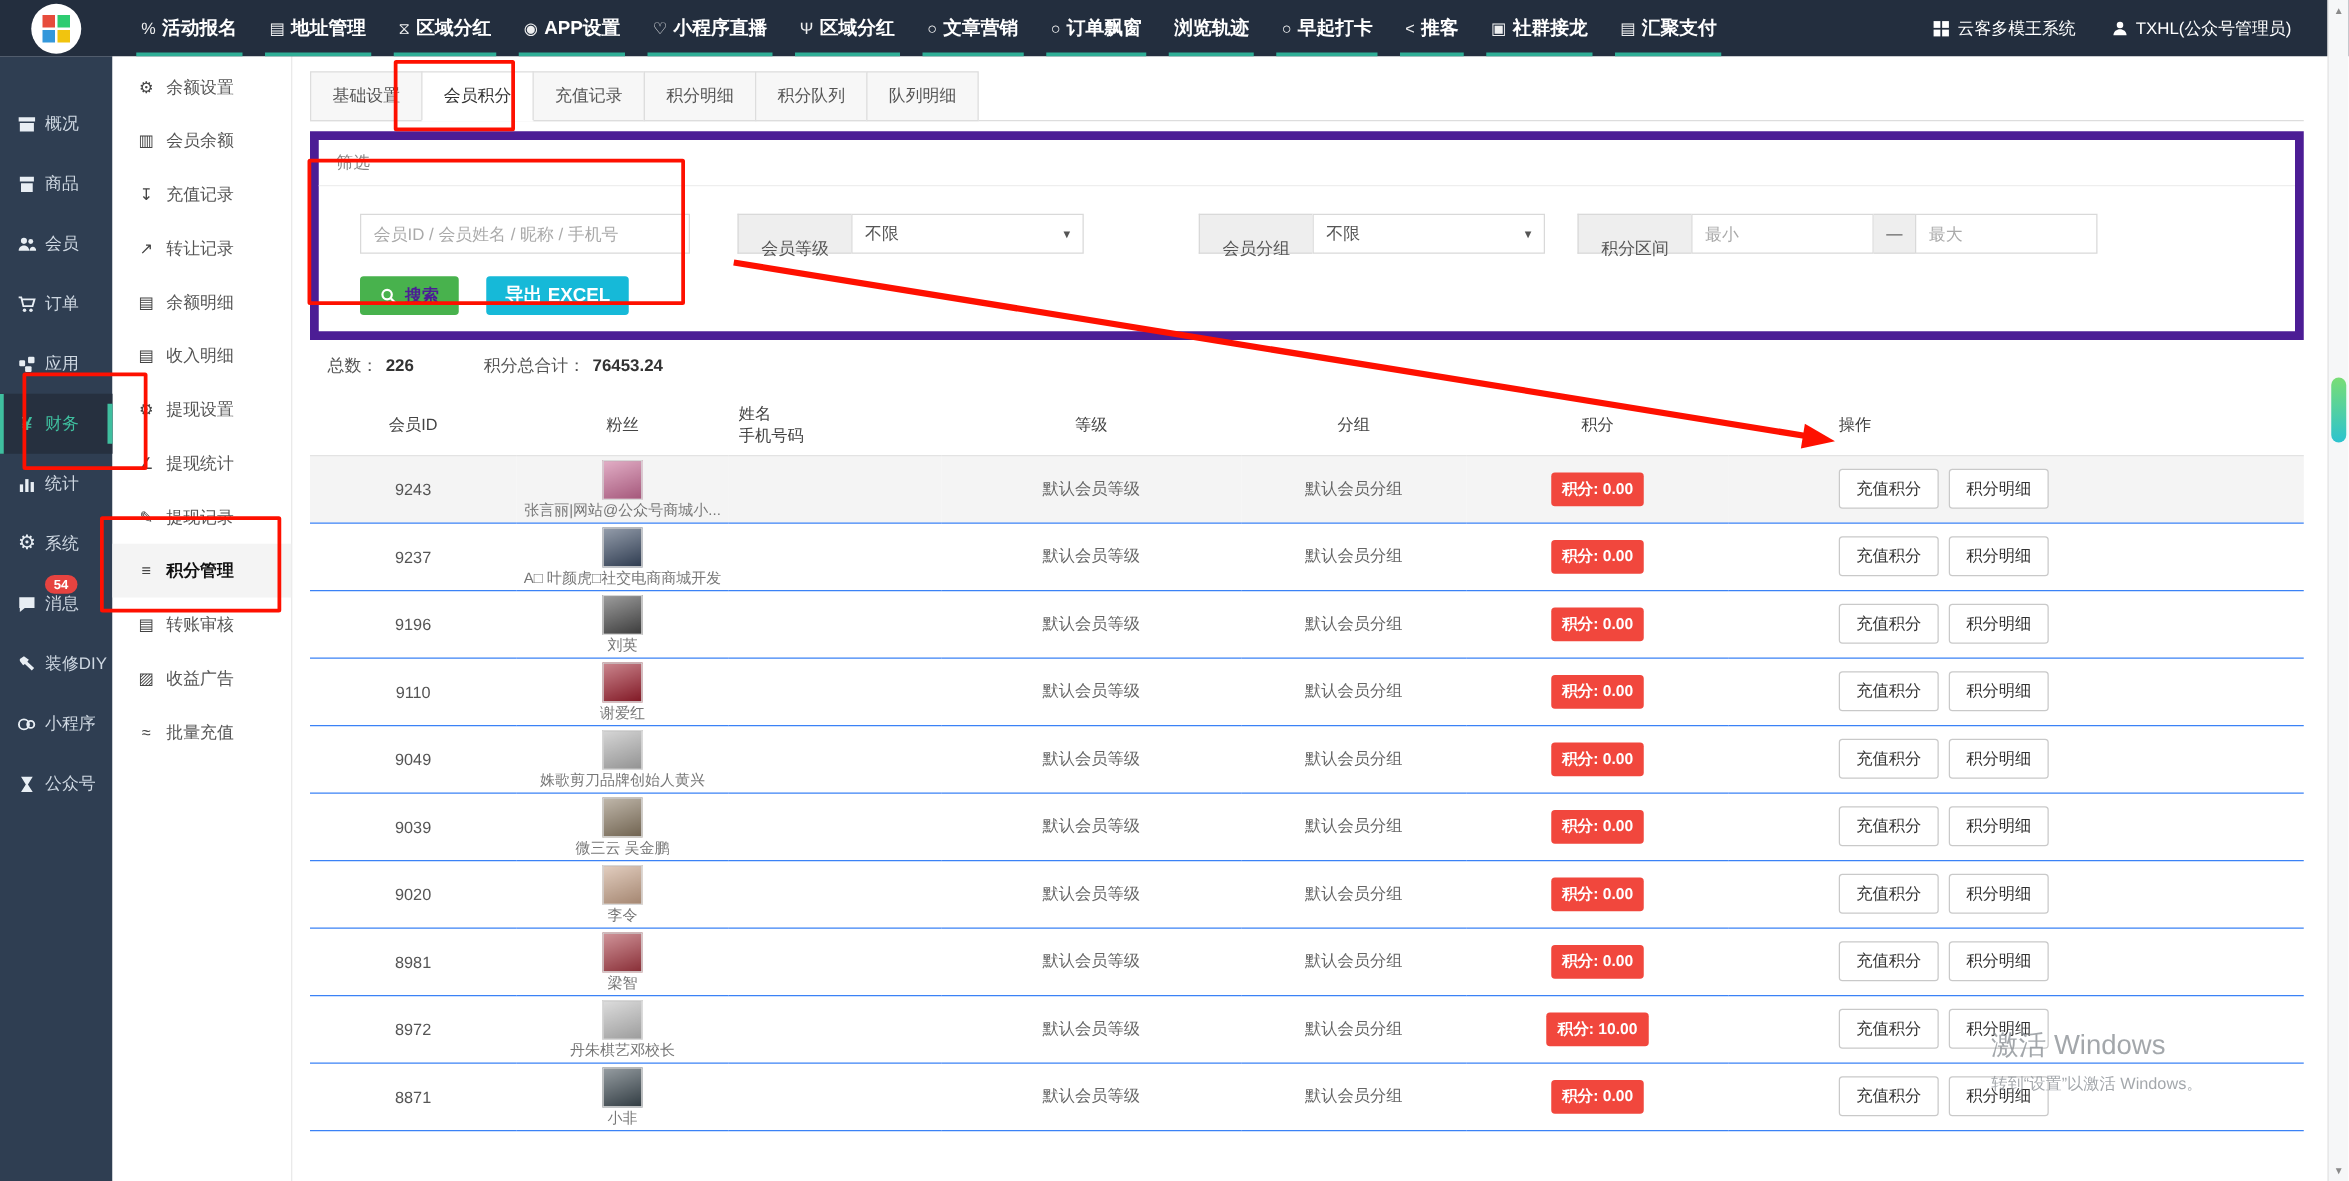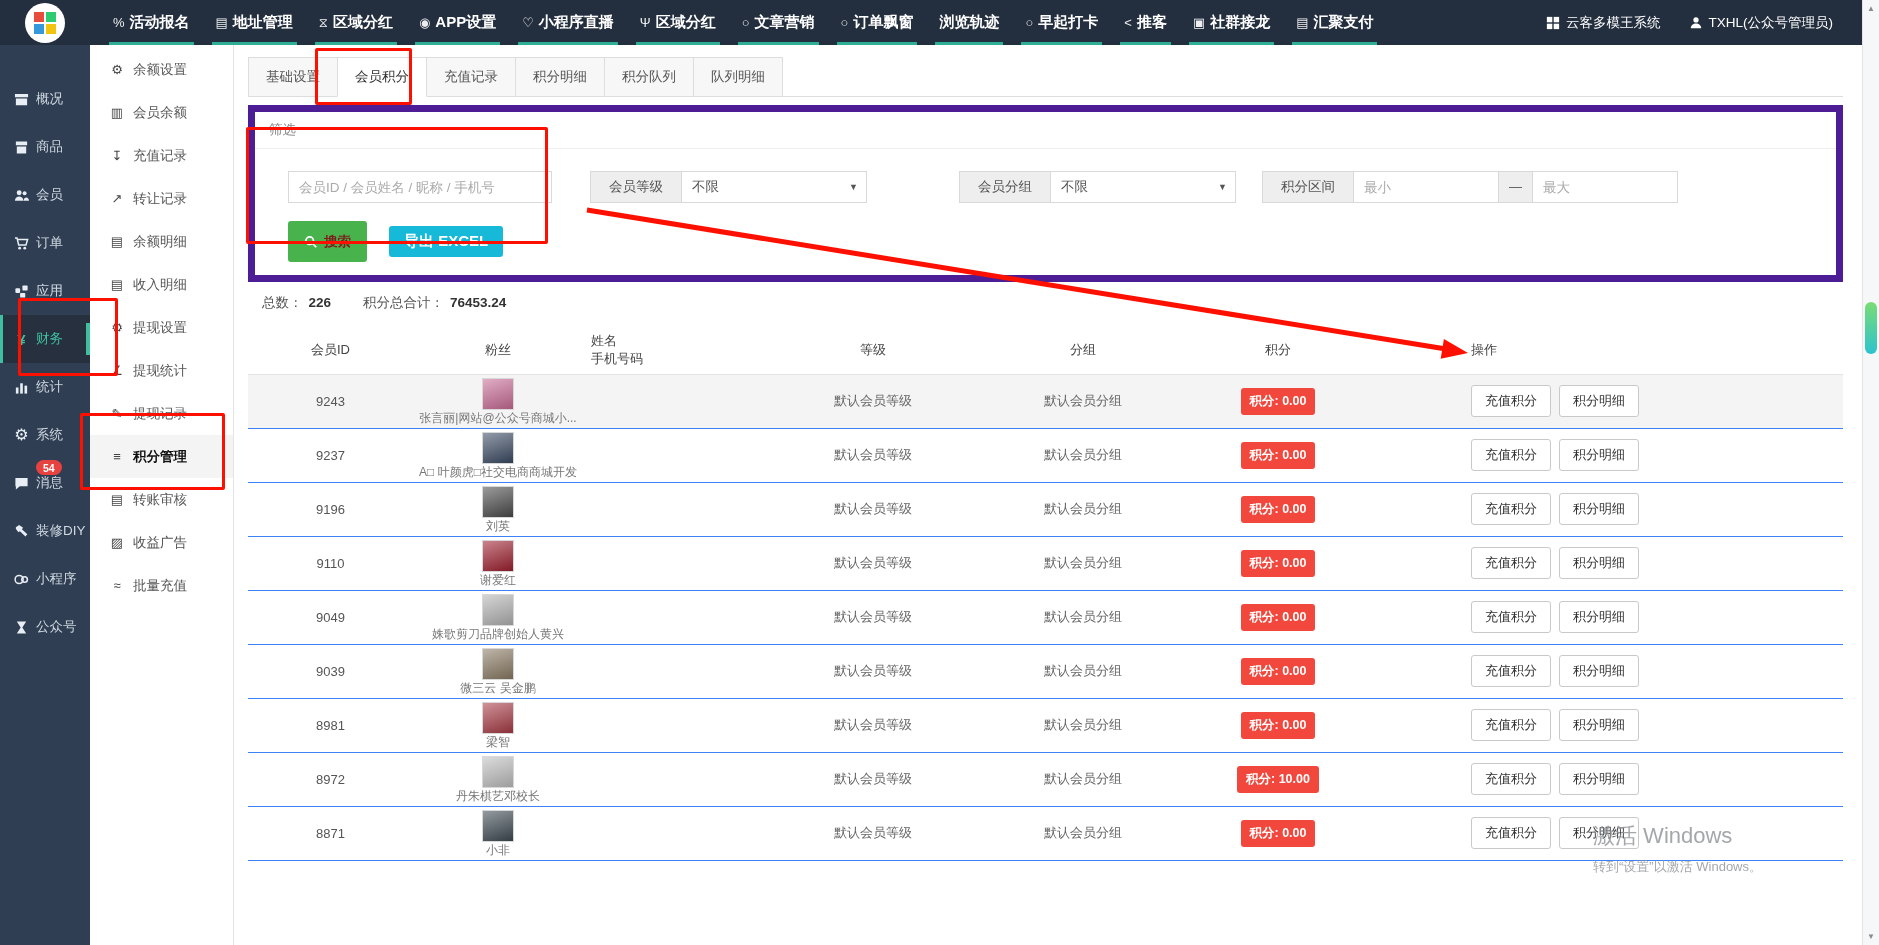--- a/index.html
+++ b/index.html
@@ -54,38 +54,38 @@
   .panel { width:1595px; border:7px solid #4c1d95; background:#fff; margin-top:8px; }
   .panel-title { padding:9px 14px; color:#888; font-size:13.5px; border-bottom:1px solid #eee; }
   .panel-body { padding:22px 0 13px 33px; }
   .filter-row { display:flex; align-items:center; }
   input { outline:none; }
   .search-input { width:264px; height:32px; border:1px solid #d9d9d9; padding:0 10px; font-size:13.5px; color:#333;
     font-family:inherit; }
   .search-input::placeholder { color:#aaa; }
   .igroup { display:flex; height:32px; }
   .g1 { margin-left:38px; } .g2 { margin-left:92px; } .g3 { margin-left:26px; }
-  .ilabel { background:#eee; border:1px solid #d9d9d9; border-right:none; padding:0 18px; line-height:30px;
+  .ilabel { background:#eee; border:1px solid #d9d9d9; border-right:none; padding:12px 18px; line-height:30px;
     font-size:13.5px; color:#555; white-space:nowrap; }
   .iselect { position:relative; width:186px; border:1px solid #d9d9d9; background:#fff; line-height:30px;
     padding:0 22px 0 10px; font-size:13.5px; color:#555; cursor:pointer; }
   .caret { position:absolute; right:8px; top:0; font-size:9px; color:#555; line-height:30px; }
   .range-input { width:146px; height:32px; border:1px solid #d9d9d9; padding:0 10px; font-size:13.5px;
     font-family:inherit; color:#333; }
   .range-input::placeholder { color:#aaa; }
   .dash { background:#eee; border:1px solid #d9d9d9; border-left:none; border-right:none; line-height:30px;
     padding:0 10px; color:#555; font-size:13px; }
   .btn-row { margin-top:18px; display:flex; align-items:center; }
   button { font-family:inherit; cursor:pointer; }
-  .btn-search { display:inline-flex; align-items:center; gap:6px; background:#48b24d; color:#7f1d1d; border:none;
-    height:41px; padding:0 16px; border-radius:3px; font-size:13.5px; font-weight:bold; }
+  .btn-search { display:inline-flex; align-items:center; gap:6px; background:#48b24d; color:#4c1d95; border:none;
+    height:31px; padding:0 16px; border-radius:3px; font-size:13.5px; font-weight:bold; }
   .btn-export { background:#16b9d8; color:#fff; border:none; height:31px; padding:0 15px; margin-left:22px;
     border-radius:3px; font-size:15px; font-weight:bold; }
 
-  .summary { margin-top:12px; font-size:13.5px; color:#555; display:flex; gap:32px; padding-left:14px; }
+  .summary { margin-top:12px; font-size:13.5px; color:#555; display:flex; gap:56px; padding-left:14px; }
   .sum-val { color:#333; margin-left:6px; font-weight:bold; }
 
   
   table { width:1595px; border-collapse:collapse; margin-top:14px; table-layout:fixed; }
   thead th { height:48px; font-size:13px; font-weight:normal; color:#444; text-align:center;
     border-bottom:1px solid #e3e3e3; vertical-align:middle; }
   th.al, td.al { text-align:left; padding-left:8px; }
   th.op, td.op { text-align:left; padding-left:88px; }
   tbody tr { height:54px; border-bottom:1px solid #3b82f6; }
   tbody tr.hl { background:#f4f4f4; }
@@ -520,20 +520,29 @@
             <tr>
               <td class="c-id">9039</td>
               <td class="fan-cell"><div class="avatar" style="background-color: rgb(138, 122, 99);"></div><div class="fan-name">微三云 吴金鹏</div></td>
               <td></td>
               <td>默认会员等级</td>
               <td>默认会员分组</td>
               <td><span class="pt-badge">积分: 0.00</span></td>
               <td class="op"><button class="row-btn">充值积分</button><button class="row-btn">积分明细</button></td>
             </tr>
             <tr>
+              <td class="c-id">9020</td>
+              <td class="fan-cell"><div class="avatar" style="background-color: rgb(201, 164, 138);"></div><div class="fan-name">李令</div></td>
+              <td></td>
+              <td>默认会员等级</td>
+              <td>默认会员分组</td>
+              <td><span class="pt-badge">积分: 0.00</span></td>
+              <td class="op"><button class="row-btn">充值积分</button><button class="row-btn">积分明细</button></td>
+            </tr>
+            <tr>
               <td class="c-id">8981</td>
               <td class="fan-cell"><div class="avatar" style="background-color: rgb(168, 58, 68);"></div><div class="fan-name">梁智</div></td>
               <td></td>
               <td>默认会员等级</td>
               <td>默认会员分组</td>
               <td><span class="pt-badge">积分: 0.00</span></td>
               <td class="op"><button class="row-btn">充值积分</button><button class="row-btn">积分明细</button></td>
             </tr>
             <tr>
               <td class="c-id">8972</td>

